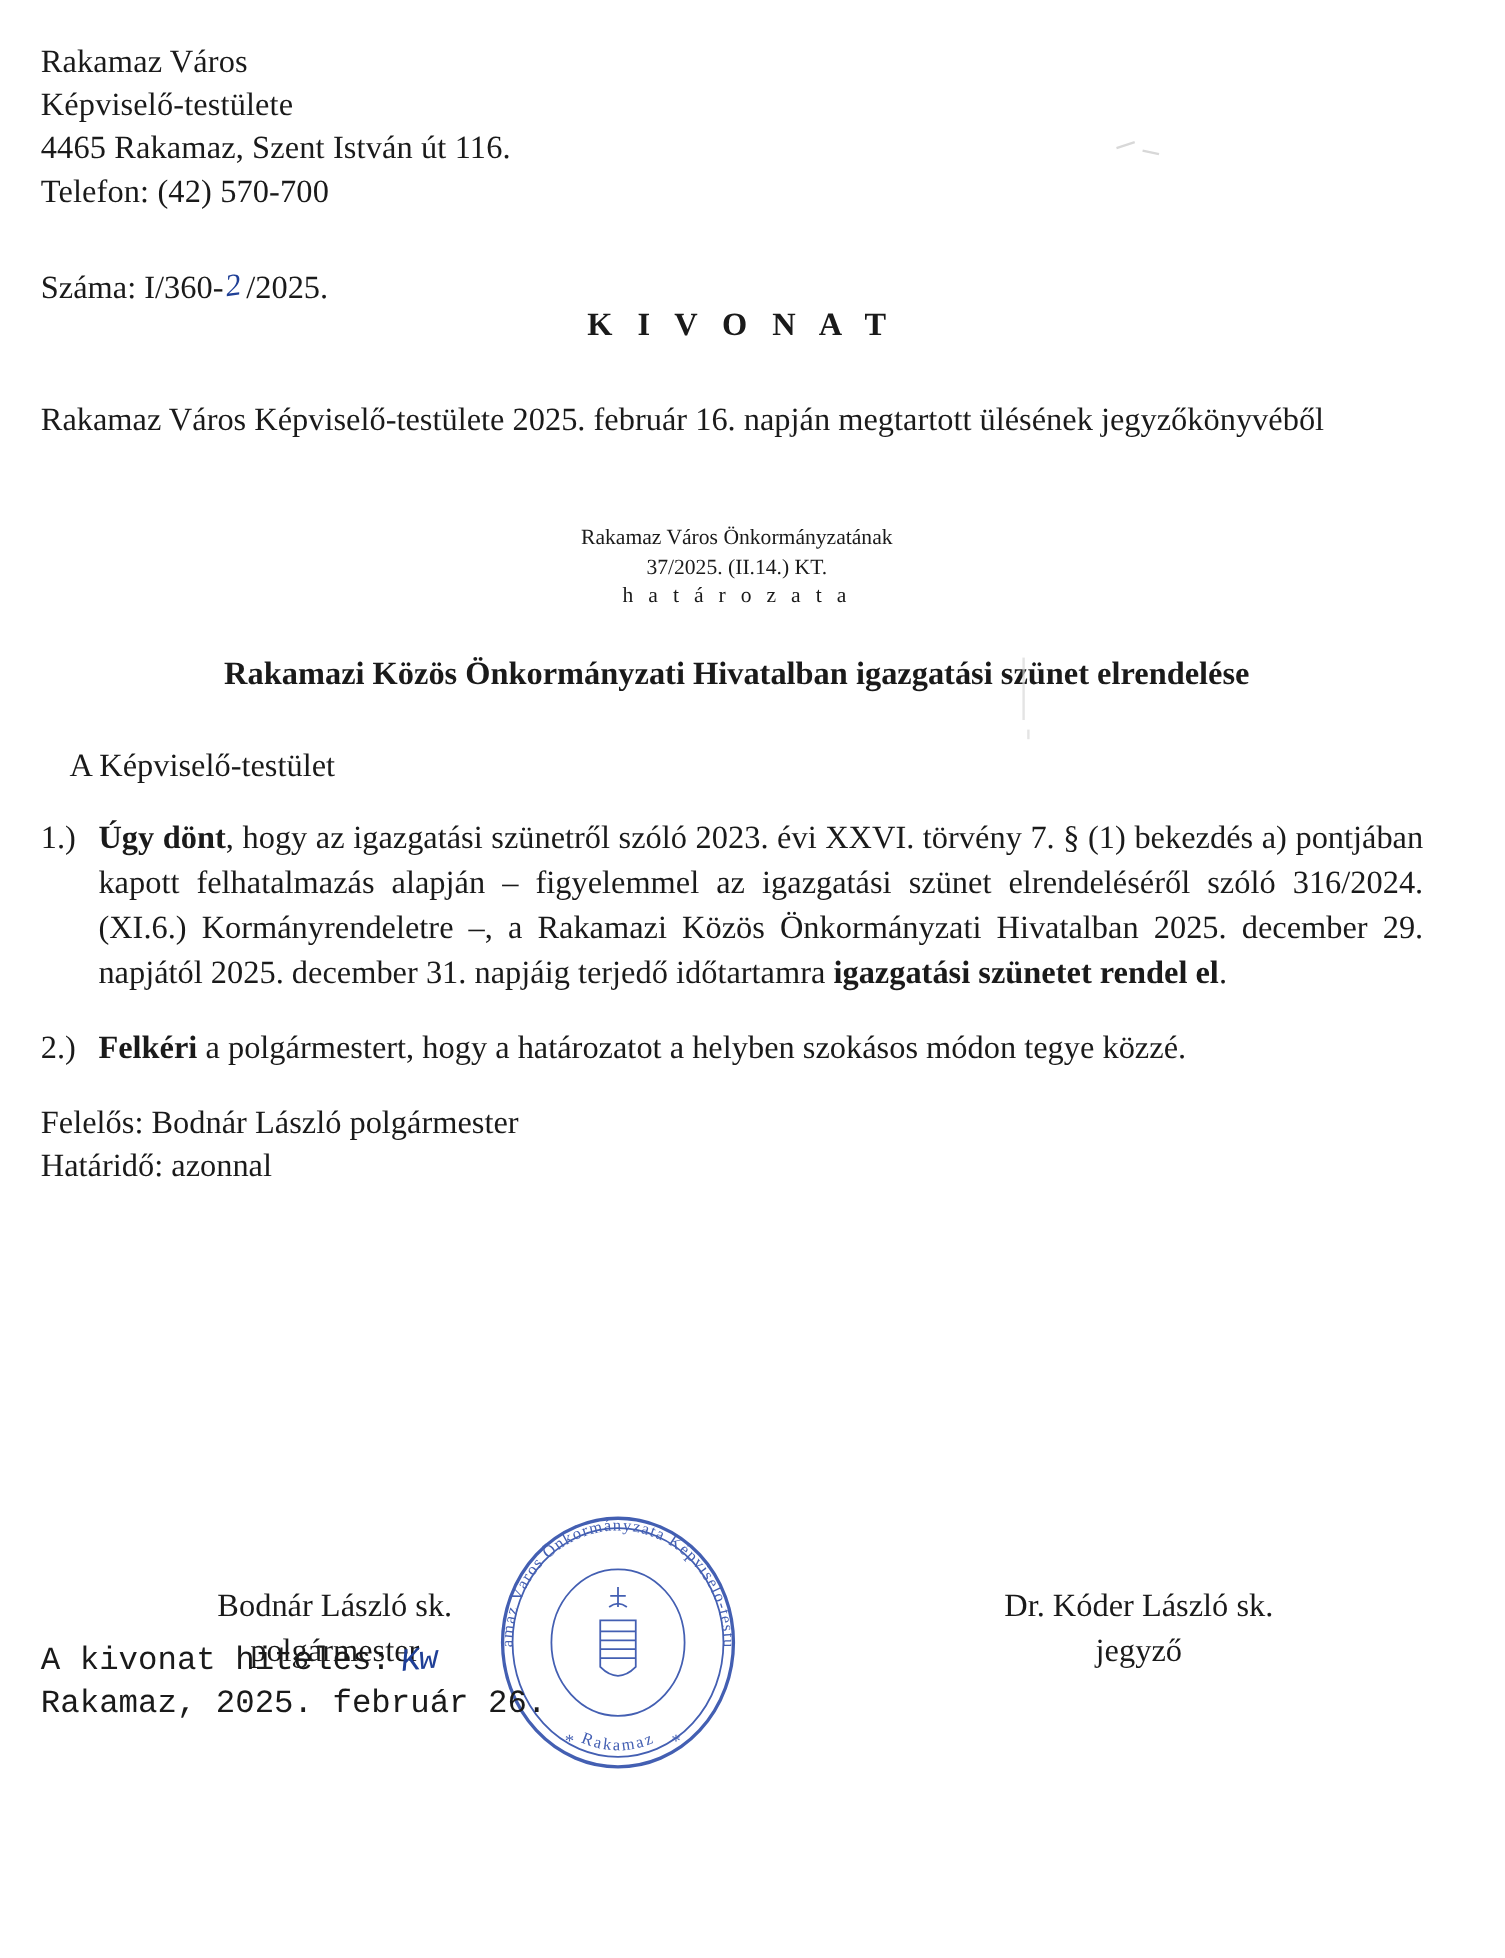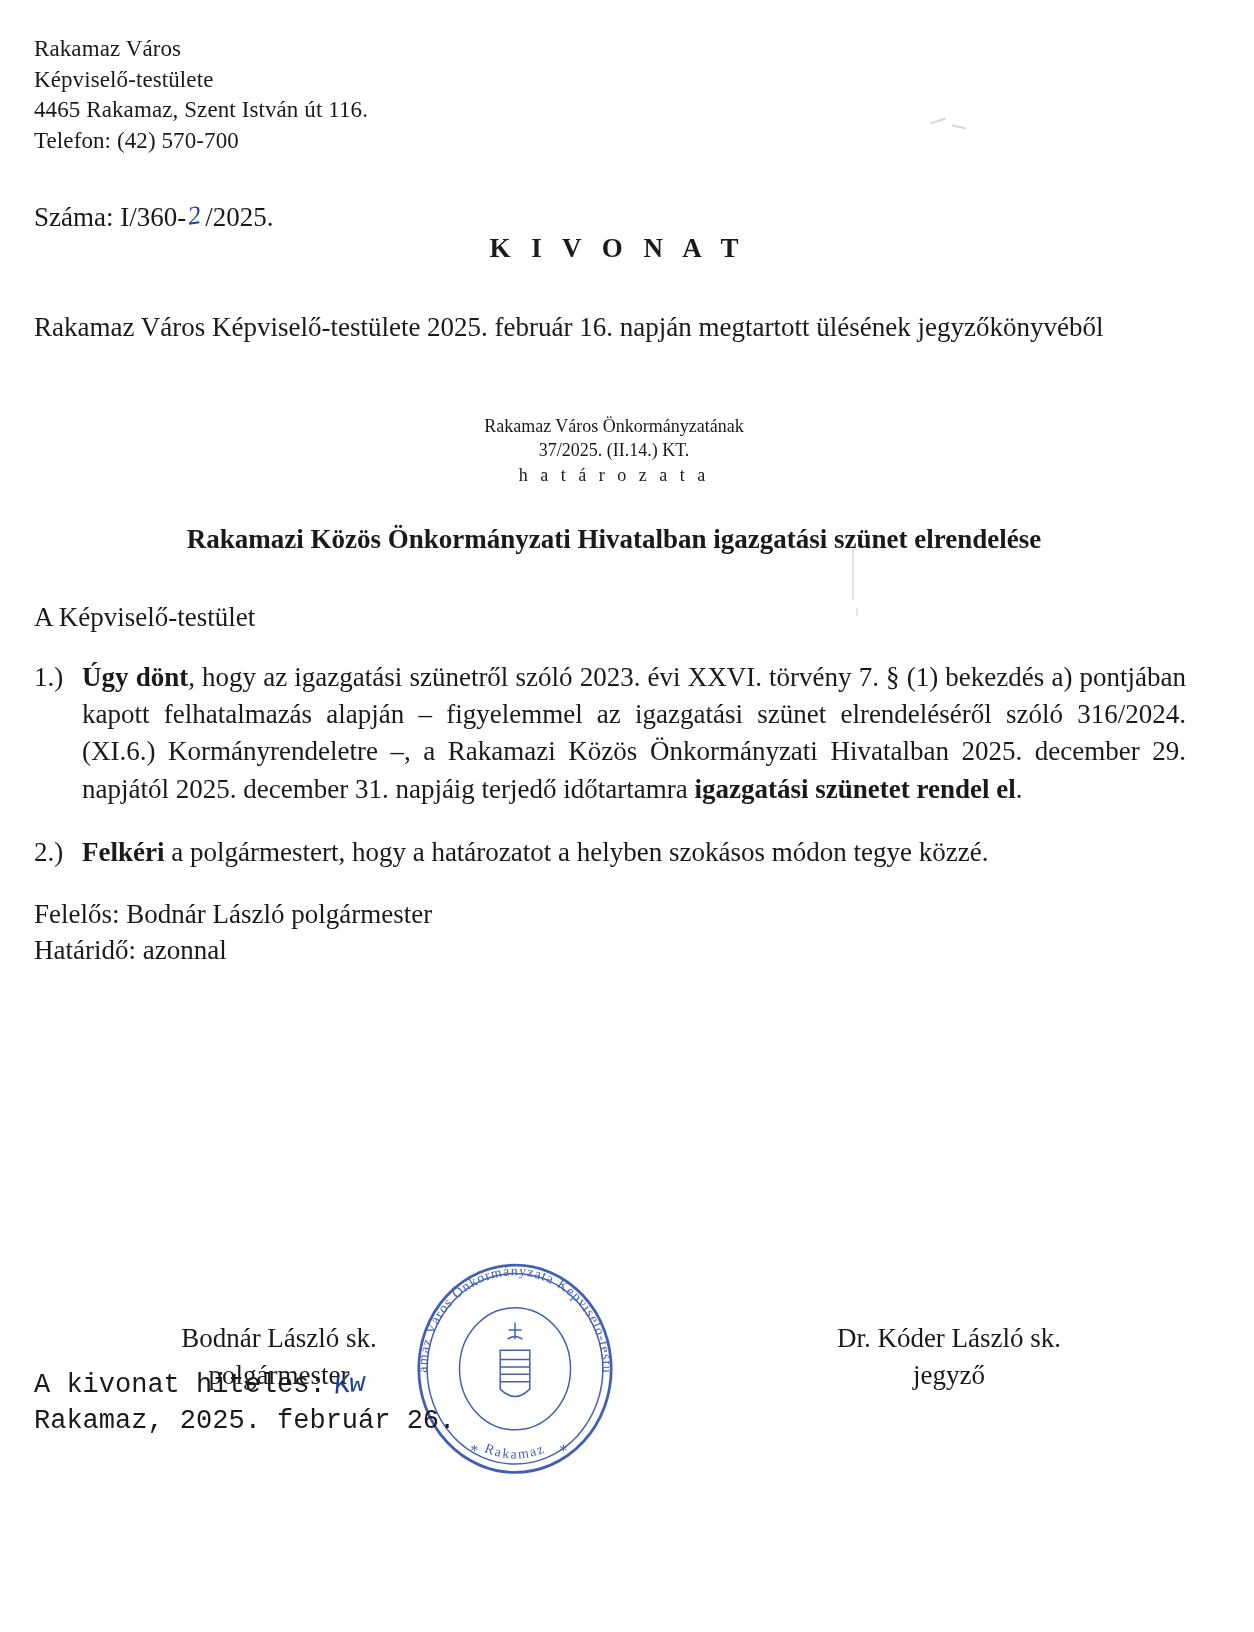--- a/index.html
+++ b/index.html
@@ -18,21 +18,21 @@
   .page {
     position: relative;
     width: 1254px;
     height: 1632px;
     box-sizing: border-box;
     padding: 34px 60px 0 34px;
   }
 
   
   .header-block {
-    font-size: 23px;
+    font-size: 27px;
     line-height: 1.33;
     letter-spacing: 0.1px;
   }
   .header-line { white-space: pre; }
 
   .case-number {
     margin-top: 46px;
     font-size: 27px;
     display: flex;
     align-items: baseline;
@@ -80,20 +80,21 @@
     text-align: center;
     font-weight: bold;
     font-size: 27px;
     line-height: 1.35;
     padding: 0 95px;
   }
 
   .body-intro {
     margin-top: 44px;
     font-size: 27px;
+    margin-left: 24px;
   }
 
   .points {
     margin-top: 26px;
   }
   .point {
     display: flex;
     font-size: 27px;
     line-height: 1.38;
     margin-bottom: 26px;

